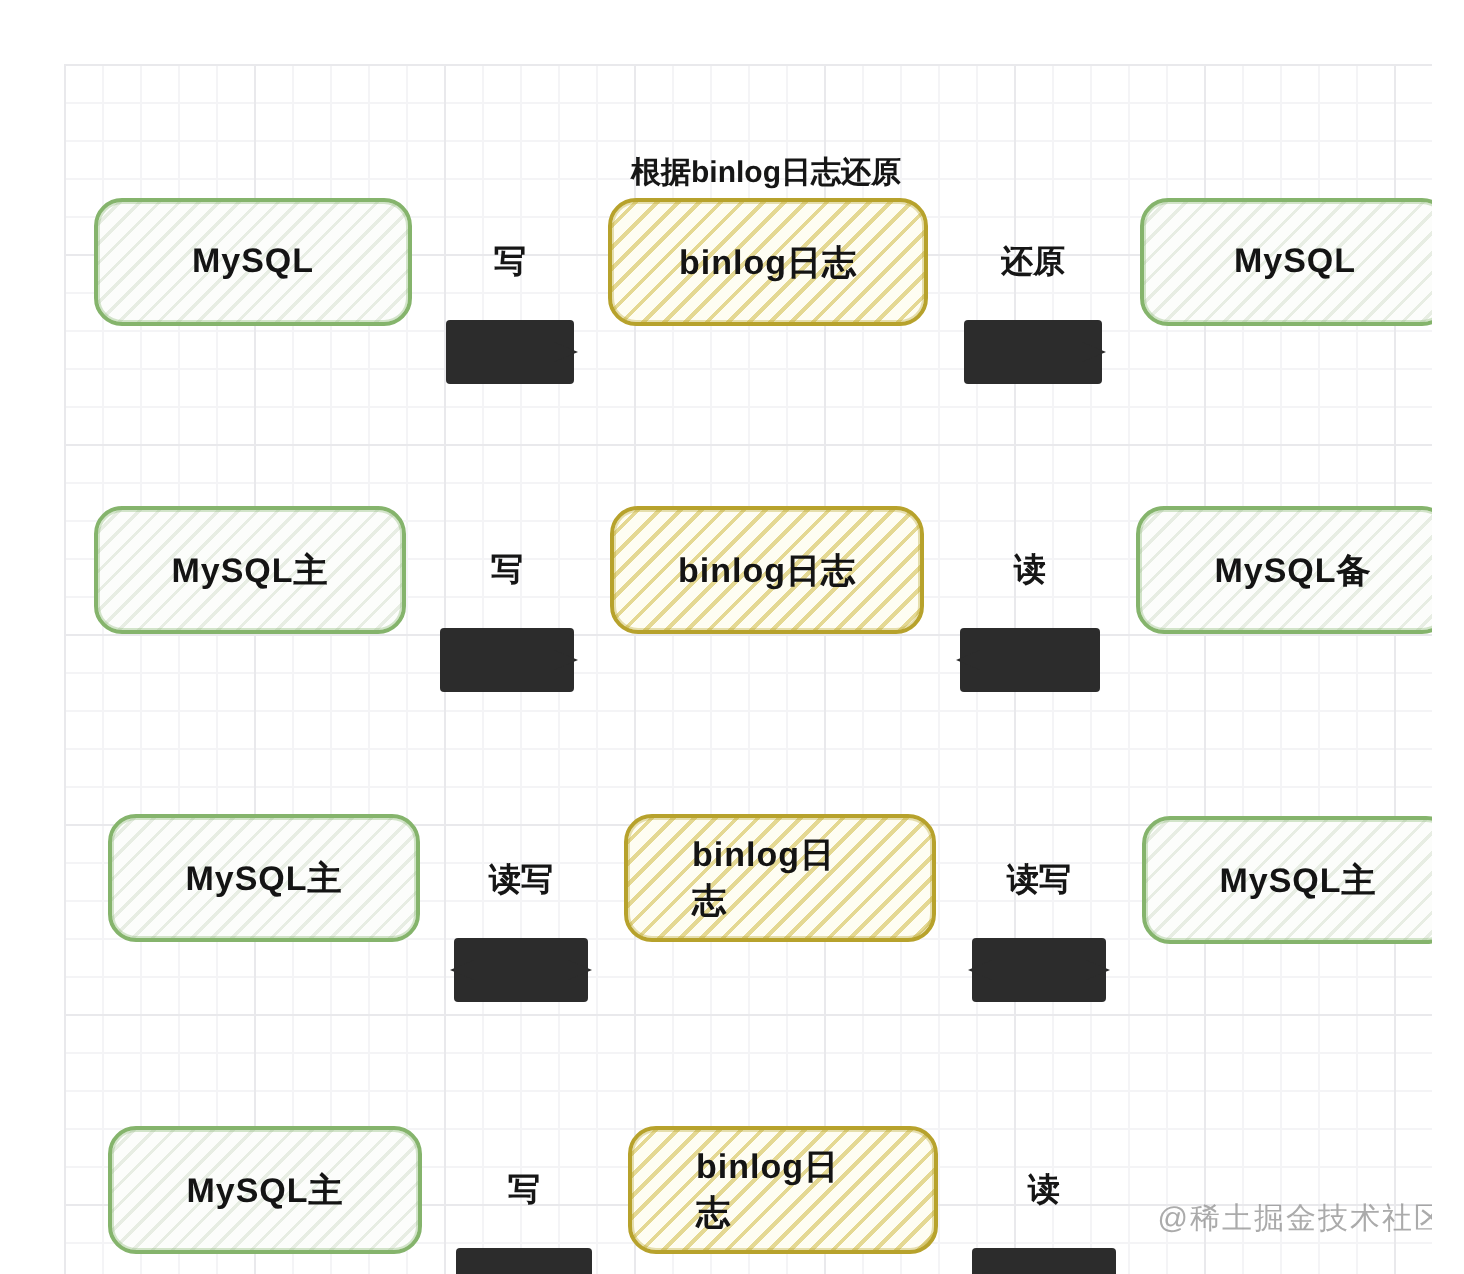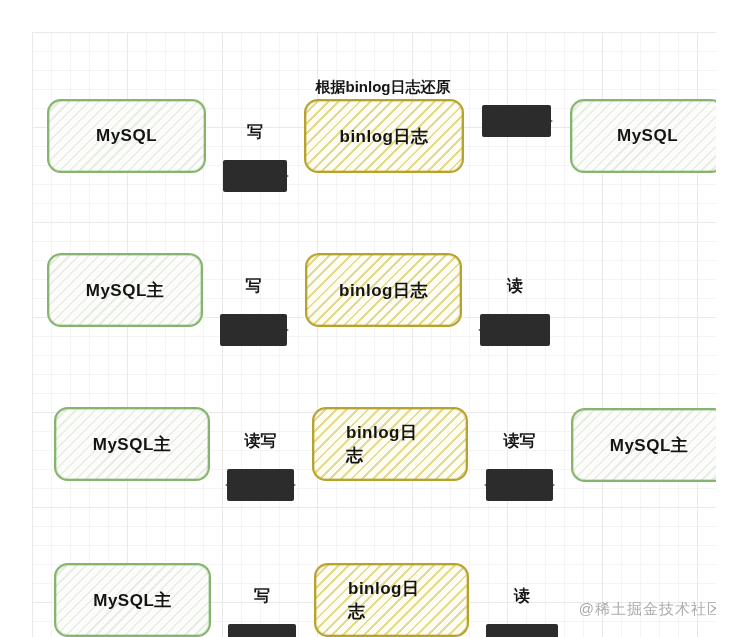--- a/index.html
+++ b/index.html
@@ -20,21 +20,21 @@
     background-size: 95px 95px, 95px 95px, 19px 19px, 19px 19px;
   }
   .diagram-title {
     position:absolute; top:13px; left:351px;
     transform:translateX(-50%);
     text-align:center;
     font-size:15px; font-weight:bold; color:#161616;
     line-height:19px; white-space:nowrap;
   }
   .node {
-    position:absolute; height:74px;
+    position:absolute; height:64px;
     border-radius:14px;
     display:flex; align-items:center; justify-content:center;
     font-size:17px; font-weight:bold; color:#141414;
     letter-spacing:0.5px;
   }
   .node.green {
     border:2px solid #85b46c;
     background-color:#fcfdfb;
     background-image:repeating-linear-gradient(135deg,
       rgba(130,160,110,0.17) 0px, rgba(130,160,110,0.17) 1.6px,
@@ -114,39 +114,43 @@
     <span>MySQL</span>
   </div>
   <div class="arrow-group r1-la">
     <span class="arrow-label">写</span>
     <div class="arrow" data-dir="right"></div>
   </div>
   <div class="node yellow r1-center">
     <span>binlog日志</span>
   </div>
   <div class="arrow-group r1-ra">
+    <span class="arrow-label">还原</span>
     <div class="arrow" data-dir="right"></div>
   </div>
   <div class="node green r1-right">
     <span>MySQL</span>
   </div>
 
   <div class="node green r2-left">
     <span>MySQL主</span>
   </div>
   <div class="arrow-group r2-la">
     <span class="arrow-label">写</span>
     <div class="arrow" data-dir="right"></div>
   </div>
   <div class="node yellow r2-center">
     <span>binlog日志</span>
   </div>
   <div class="arrow-group r2-ra">
     <span class="arrow-label">读</span>
     <div class="arrow" data-dir="left"></div>
+  </div>
+  <div class="node green r2-right">
+    <span>MySQL备</span>
   </div>
 
   <div class="node green r3-left">
     <span>MySQL主</span>
   </div>
   <div class="arrow-group r3-la">
     <span class="arrow-label">读写</span>
     <div class="arrow" data-dir="both"></div>
   </div>
   <div class="node yellow r3-center">

